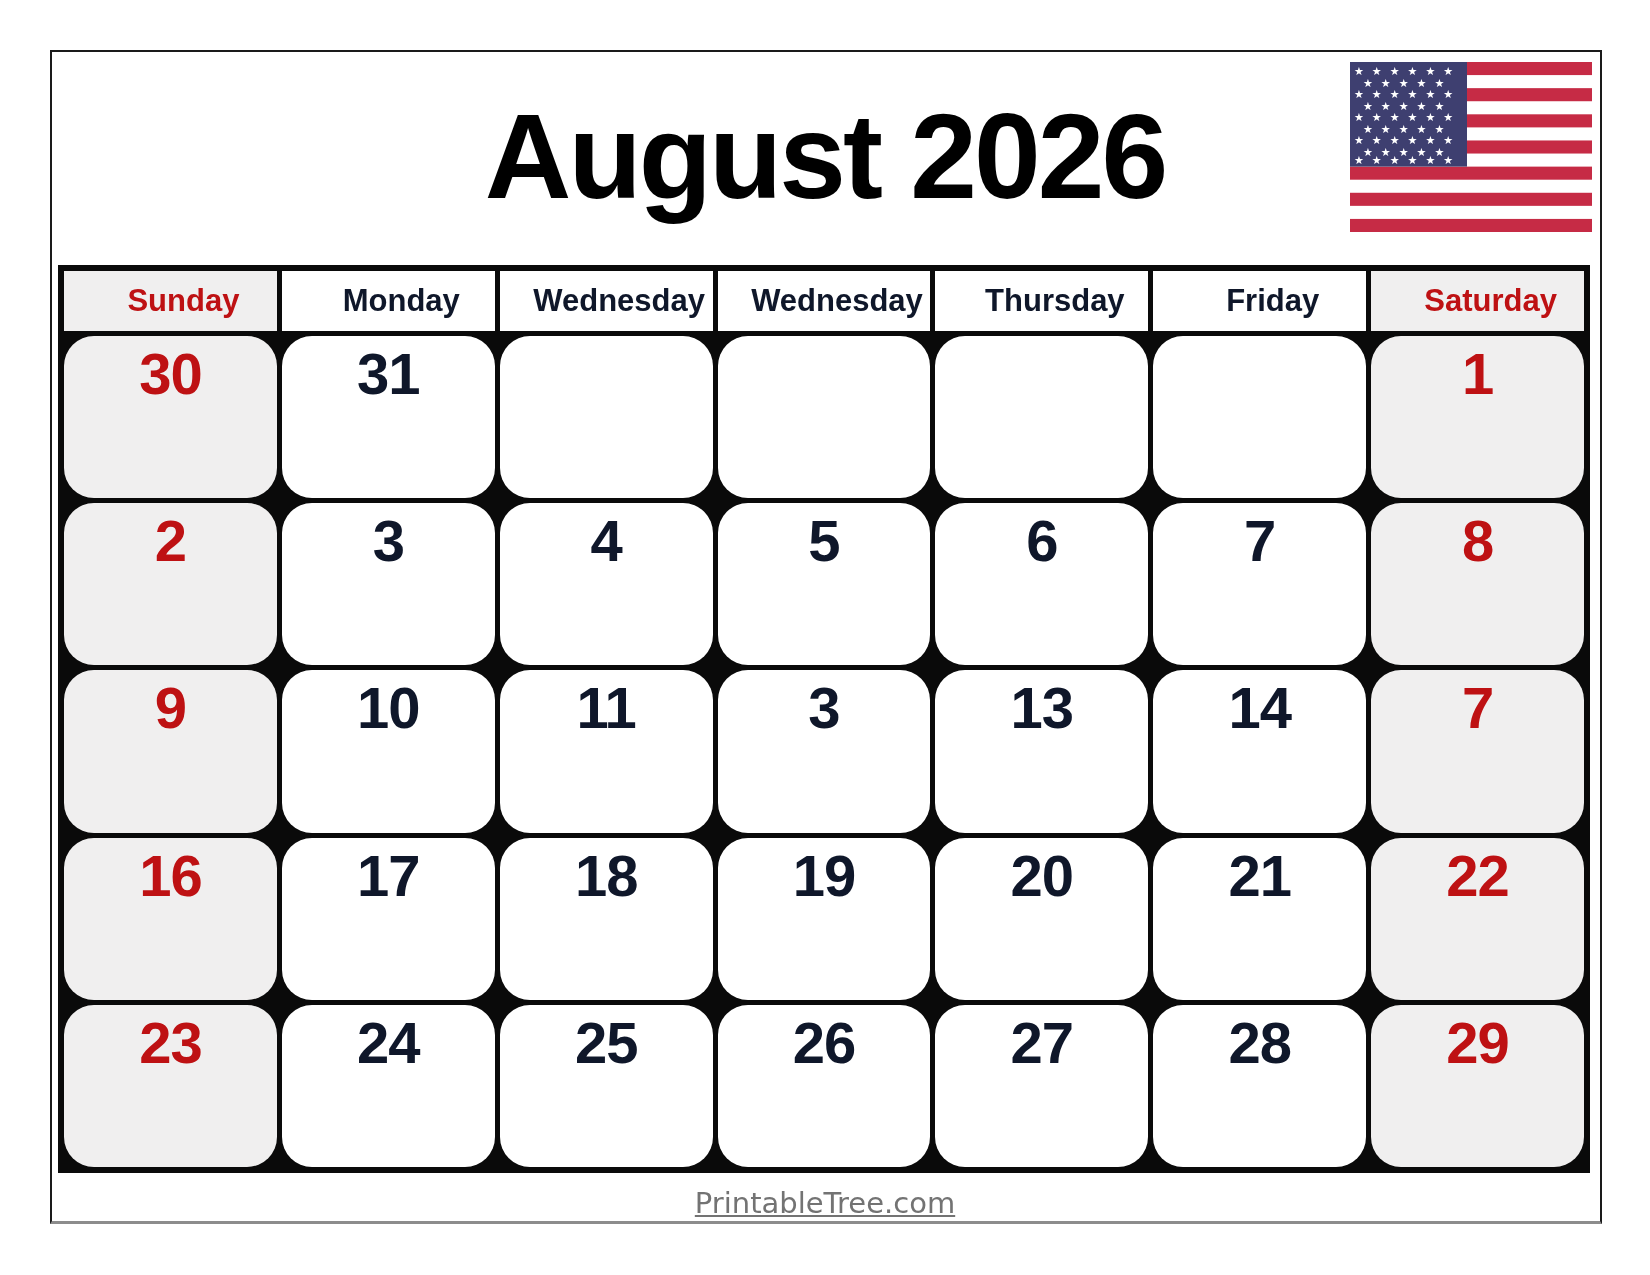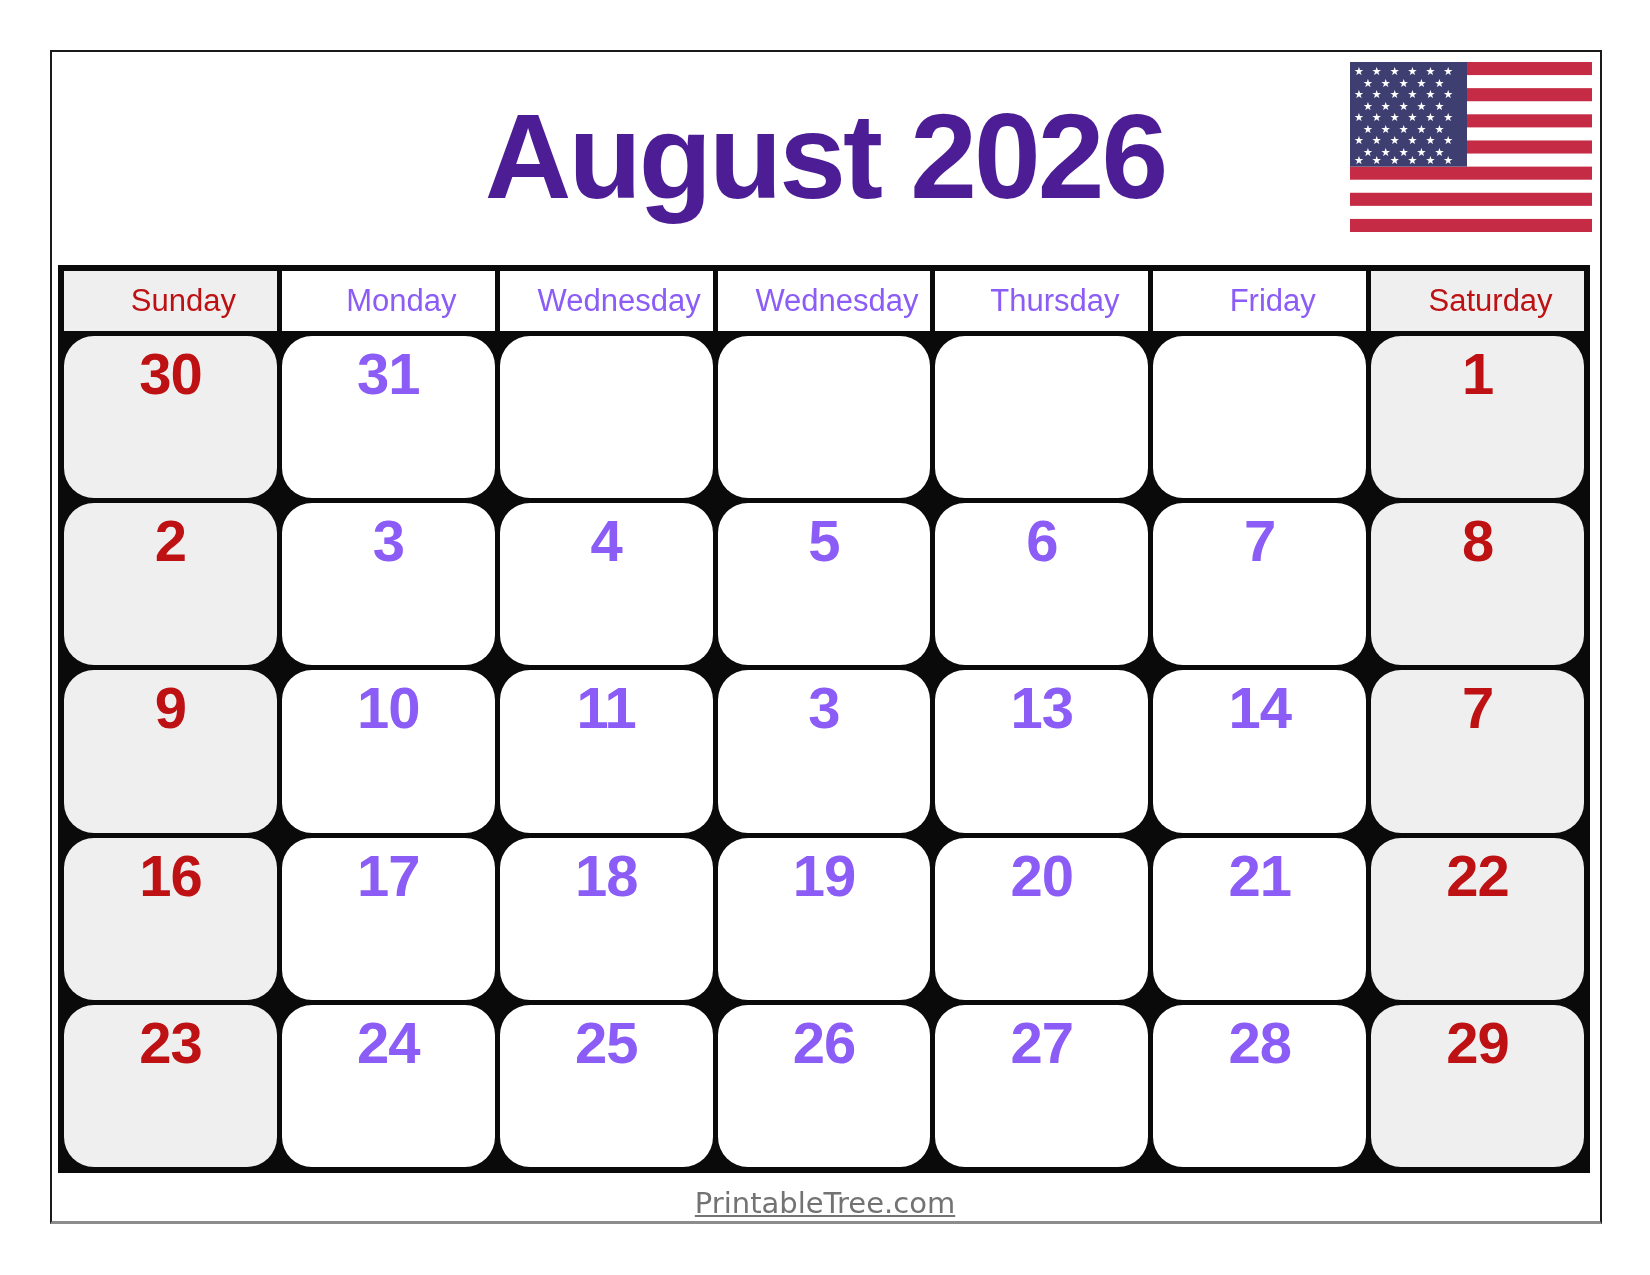--- a/index.html
+++ b/index.html
@@ -20,49 +20,49 @@
   }
   .month-title{
     position:absolute;
     left:0;top:96px;width:1650px;
     margin:0;
     text-align:center;
     font-size:120px;
     font-weight:700;
     letter-spacing:-3px;
     line-height:1;
-    color:#4c1d95;
+    color:#000000;
   }
   .flag{
     position:absolute;
     left:1350px;top:62px;
     width:242px;height:170px;
   }
   .grid{
     position:absolute;
     left:58px;top:265px;
     width:1532px;height:908px;
     box-sizing:border-box;
     background:#0a0a0a;
     padding:6px;
     display:grid;
     grid-template-columns:repeat(7,1fr);
     grid-template-rows:60px repeat(5,1fr);
     gap:5px;
   }
   .cell{
     background:#ffffff;
-    color:#8b5cf6;
+    color:#0f172a;
     display:flex;
   }
   .hcell{
     align-items:center;
     justify-content:center;
     font-size:31px;
-    font-weight:400;
+    font-weight:700;
     padding-left:26px;
   }
   .day{
     align-items:flex-start;
     justify-content:center;
     font-size:58px;
     font-weight:700;
     padding-top:4px;
     letter-spacing:-1px;
     border-radius:30px;

